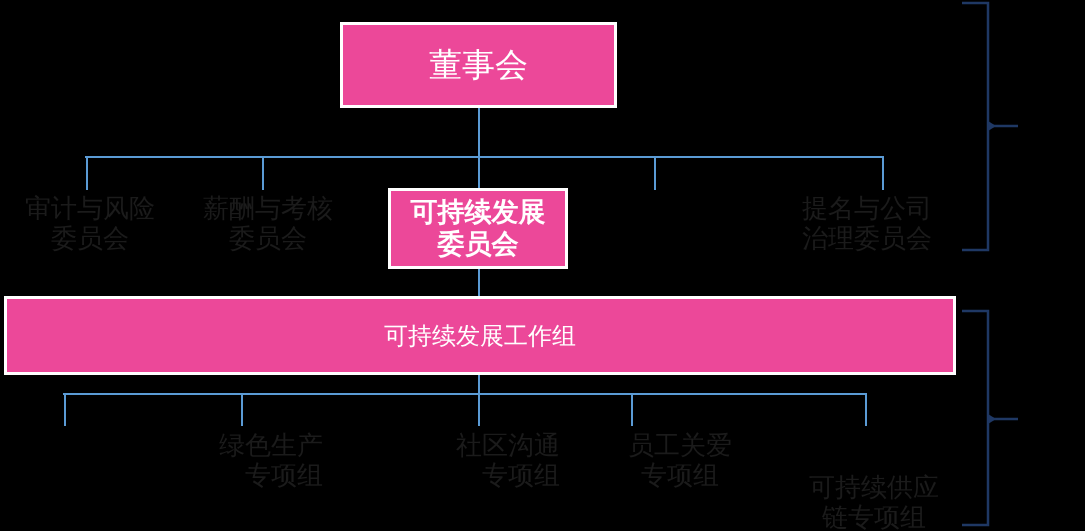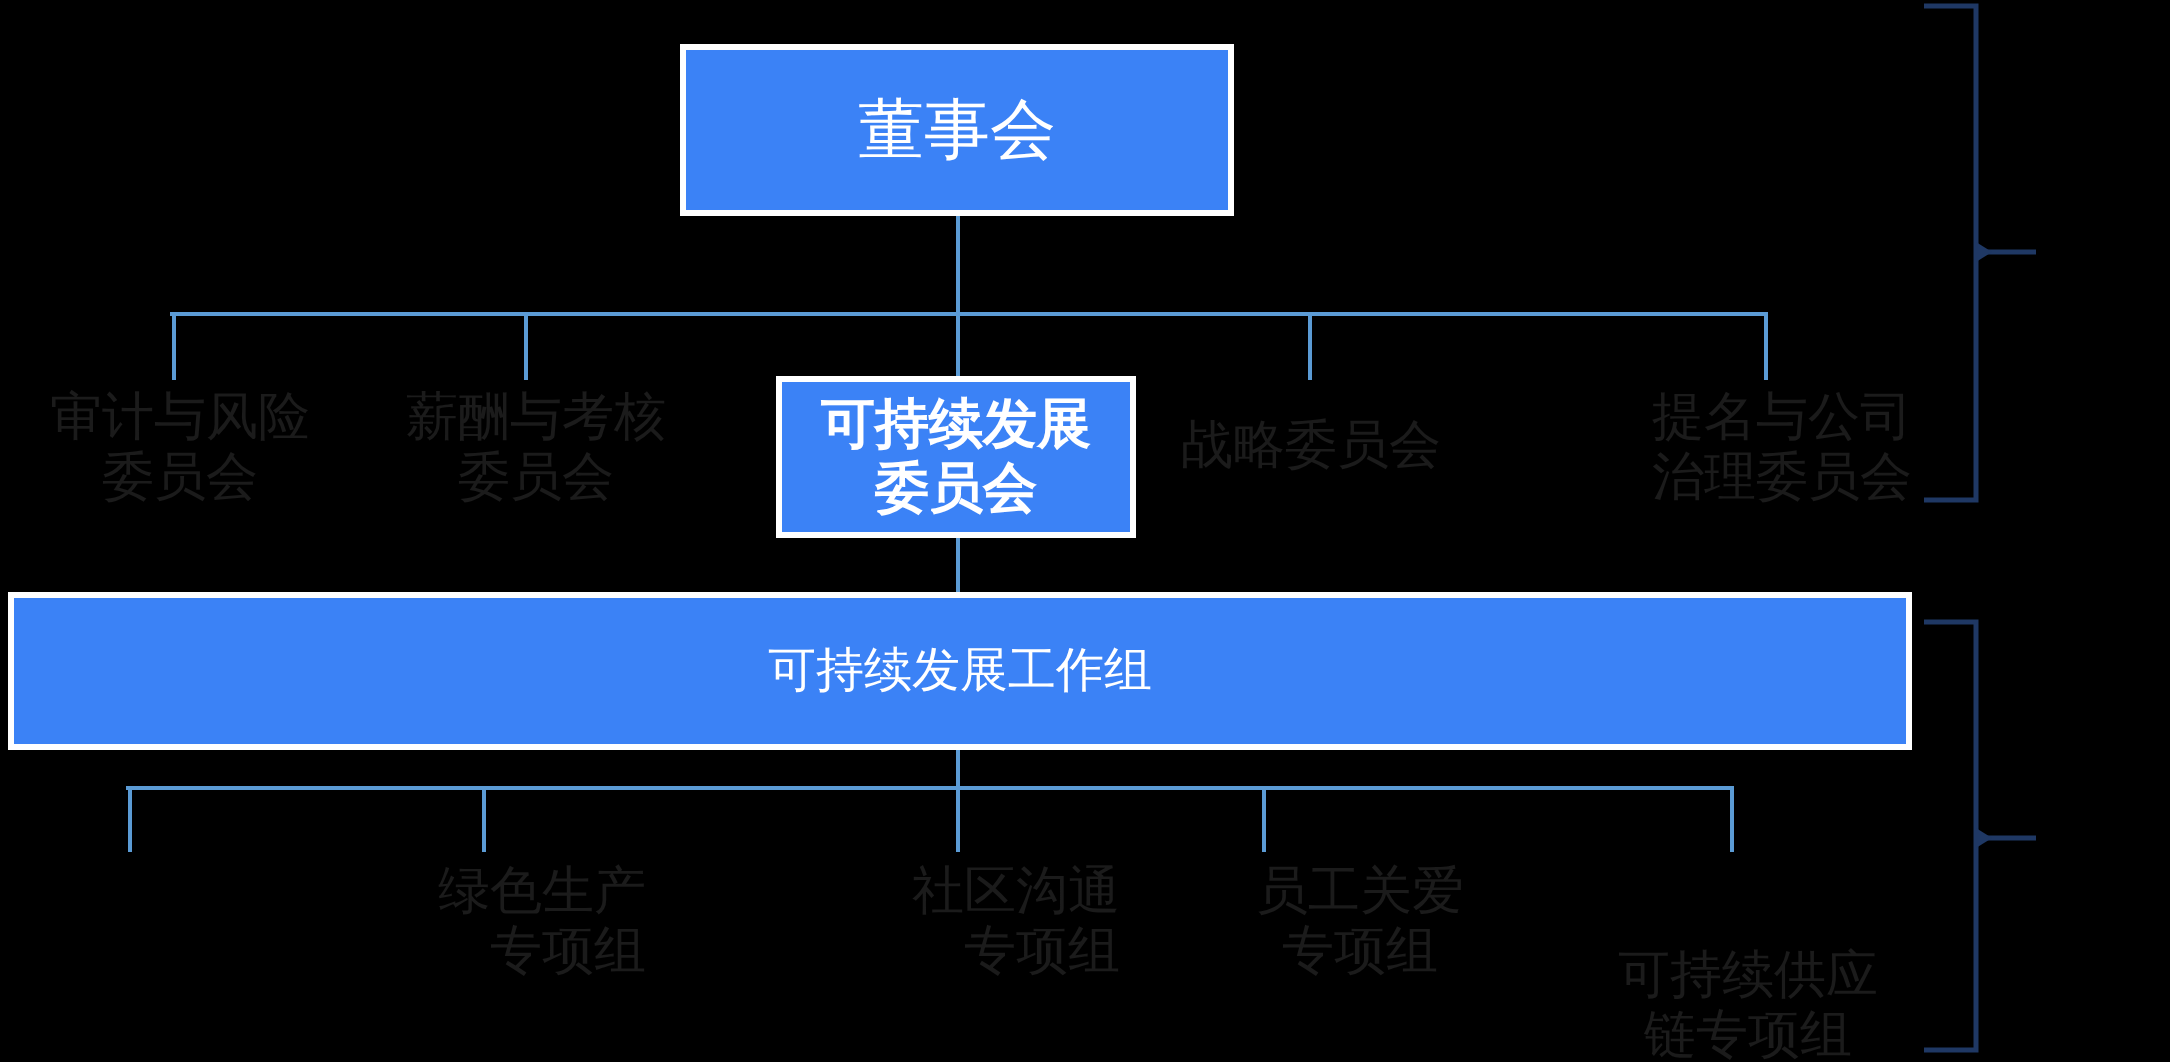--- a/index.html
+++ b/index.html
@@ -15,21 +15,21 @@
     width: 1085px;
     height: 531px;
     background: #000000;
     overflow: hidden;
   }
 
   
   .box {
     position: absolute;
     box-sizing: border-box;
-    background: #3b82f6;
+    background: #ec4899;
     border: 3px solid #ffffff;
     color: #ffffff;
     display: flex;
     align-items: center;
     justify-content: center;
     text-align: center;
     line-height: 1.15;
     z-index: 5;
   }
   .box-board {
@@ -124,23 +124,22 @@
 委员会</div>
 
   <div class="node-label" style="left:188px; top:193px; width:160px;">薪酬与考核
 委员会</div>
 
   <div class="box box-sdc">
     <span class="box-label">可持续发展
 委员会</span>
   </div>
 
-  <div class="node-label" style="left:578px; top:207px; width:155px;">战略委员会</div>
 
-  <div class="node-label" style="left:808px; top:193px; width:166px;">提名与公司
+  <div class="node-label" style="left:784px; top:193px; width:166px;">提名与公司
 治理委员会</div>
 
   <div class="box box-workgroup">
     <span class="box-label">可持续发展工作组</span>
   </div>
 
 
   <div class="node-label" style="left:163px; top:430px; width:160px;text-align:right;">绿色生产
 专项组</div>
 

